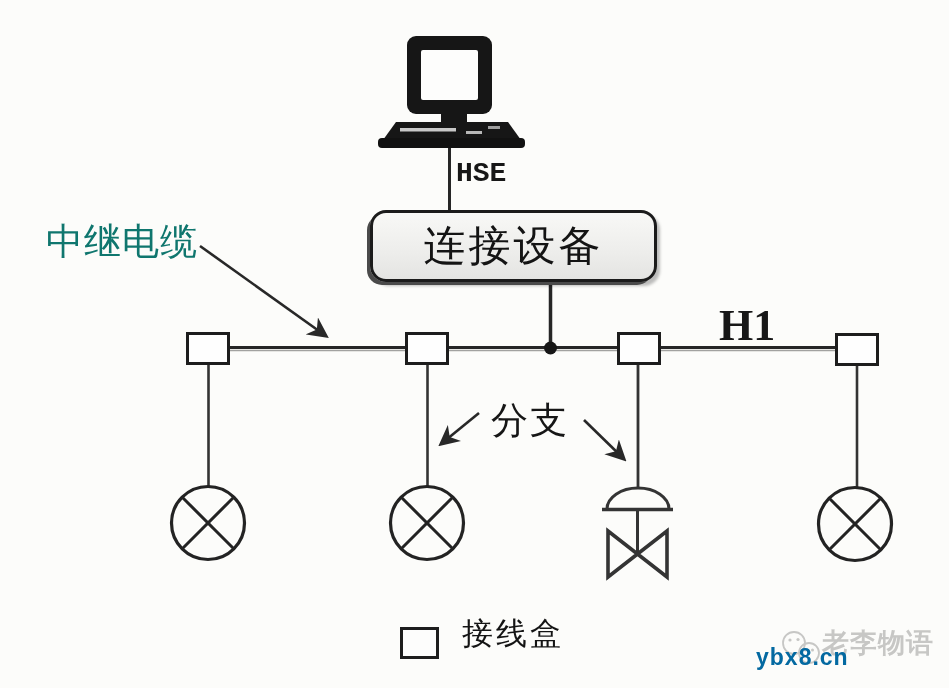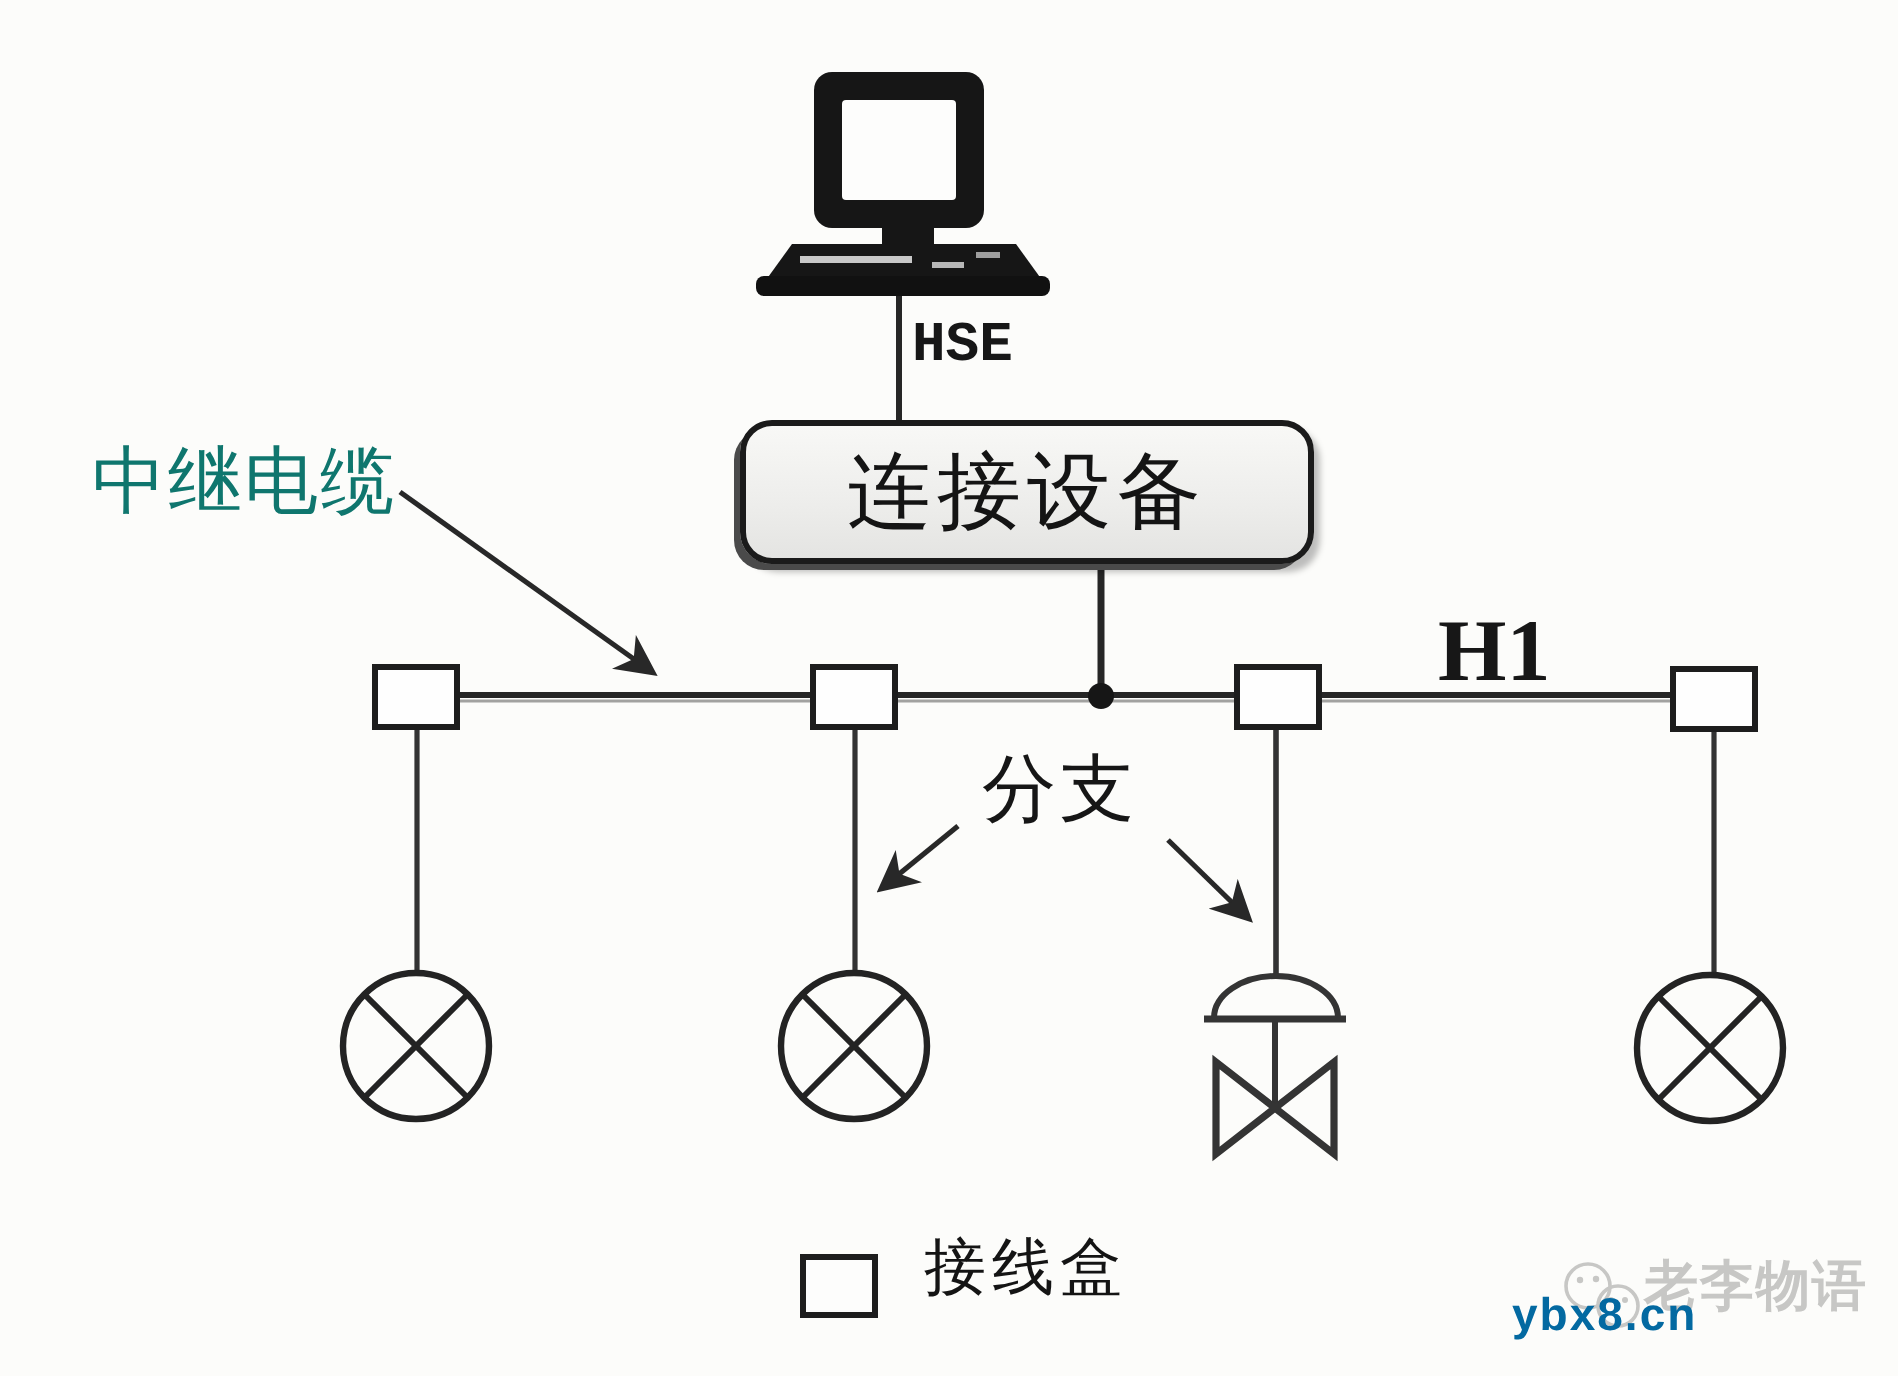--- a/index.html
+++ b/index.html
@@ -9,21 +9,21 @@
     background:#fcfcfa;
     overflow:hidden;
     font-family:"Liberation Sans", sans-serif;
     color:#1a1a1a;
   }
   .stage svg{position:absolute;left:0;top:0;}
   .lbl{position:absolute;white-space:nowrap;line-height:1;}
   .lbl-trunk-cable{left:46px;top:226px;font-size:37px;letter-spacing:1px;color:#0f766e;font-family:Liberation Mono, monospace;}
   .lbl-hse{left:456px;top:160px;font-size:28px;font-weight:bold;font-family:Liberation Mono, monospace;color:#171717;}
   .lbl-h1{left:719px;top:304px;font-size:44px;font-weight:bold;font-family:"Liberation Serif", serif;color:#171717;}
-  .lbl-branch{left:491px;top:376px;font-size:37px;letter-spacing:2px;color:#161616;}
+  .lbl-branch{left:491px;top:402px;font-size:37px;letter-spacing:2px;color:#161616;}
   .device-box{
     position:absolute;left:370px;top:210px;width:281px;height:66px;
     border:3px solid #1b1b1b;border-radius:16px;
     background:linear-gradient(180deg,#f8f8f6 0%,#ededeb 60%,#e4e4e2 100%);
     box-shadow:-4px 4px 0 -1px #4a4a4a, 3px 4px 3px rgba(0,0,0,0.25);
     display:flex;align-items:center;justify-content:center;
   }
   .device-box span{font-size:42px;letter-spacing:3px;color:#141414;}
   .legend-swatch{
     position:absolute;left:400px;top:627px;width:33px;height:26px;

